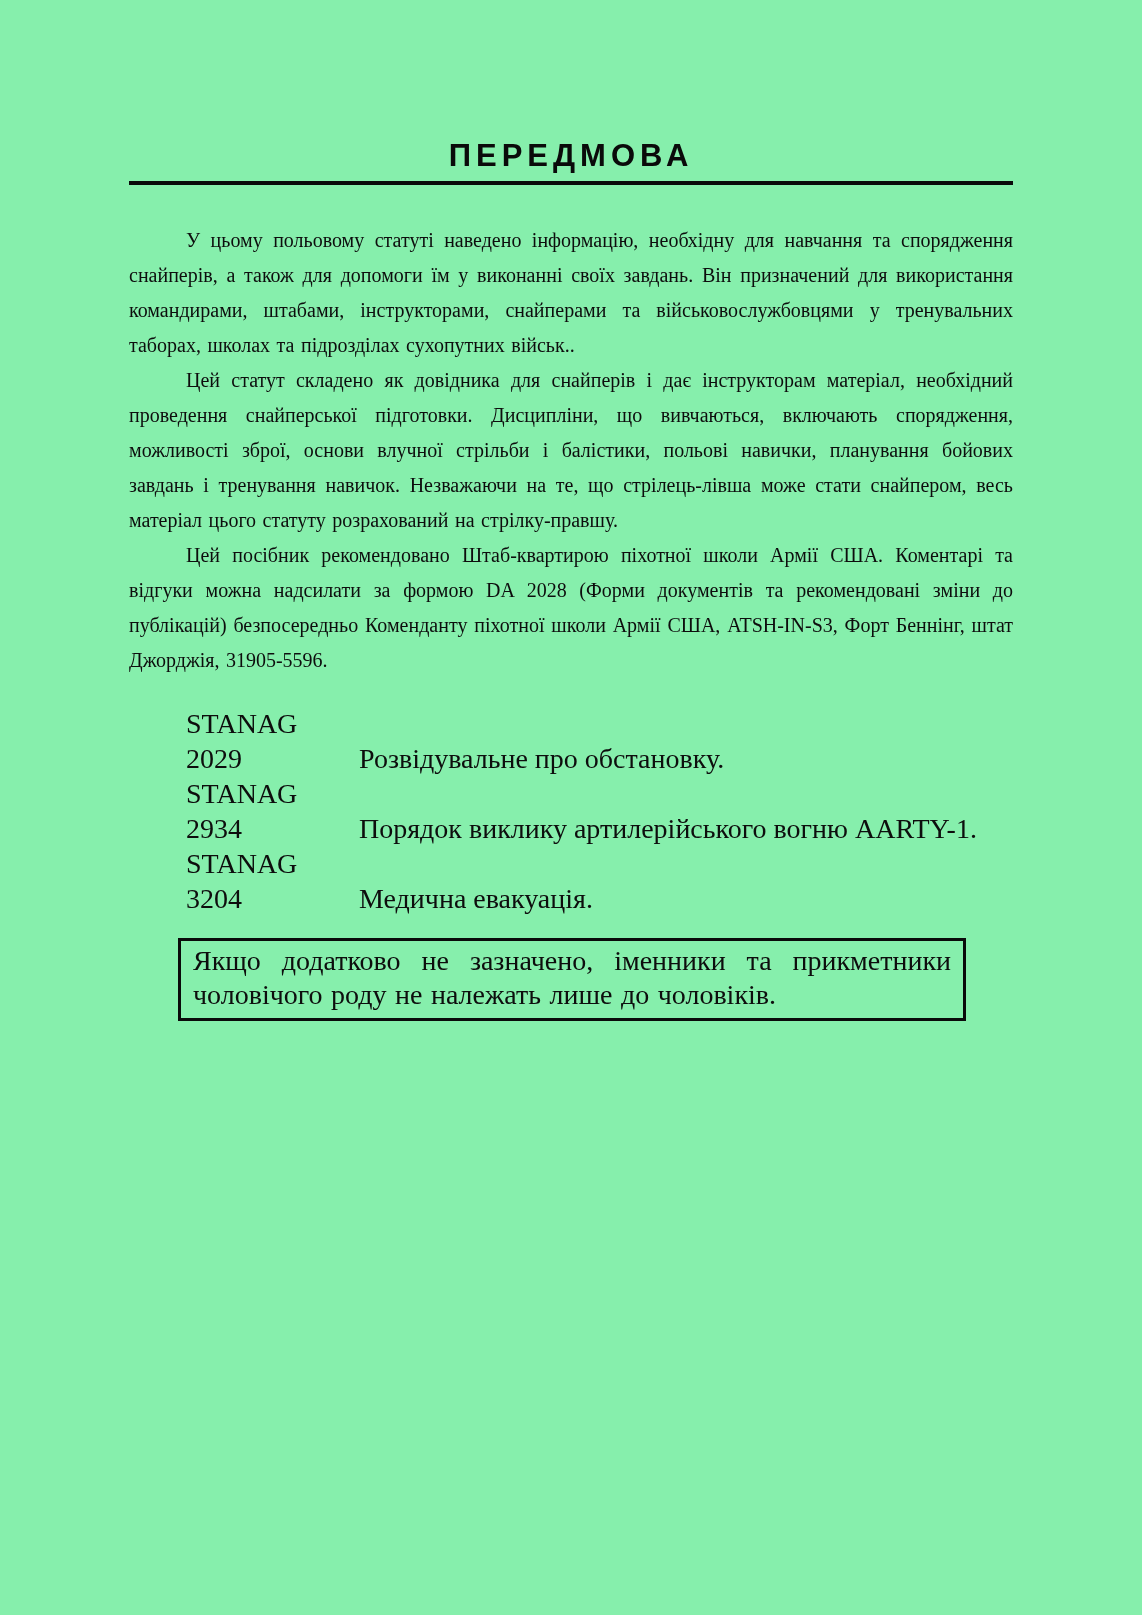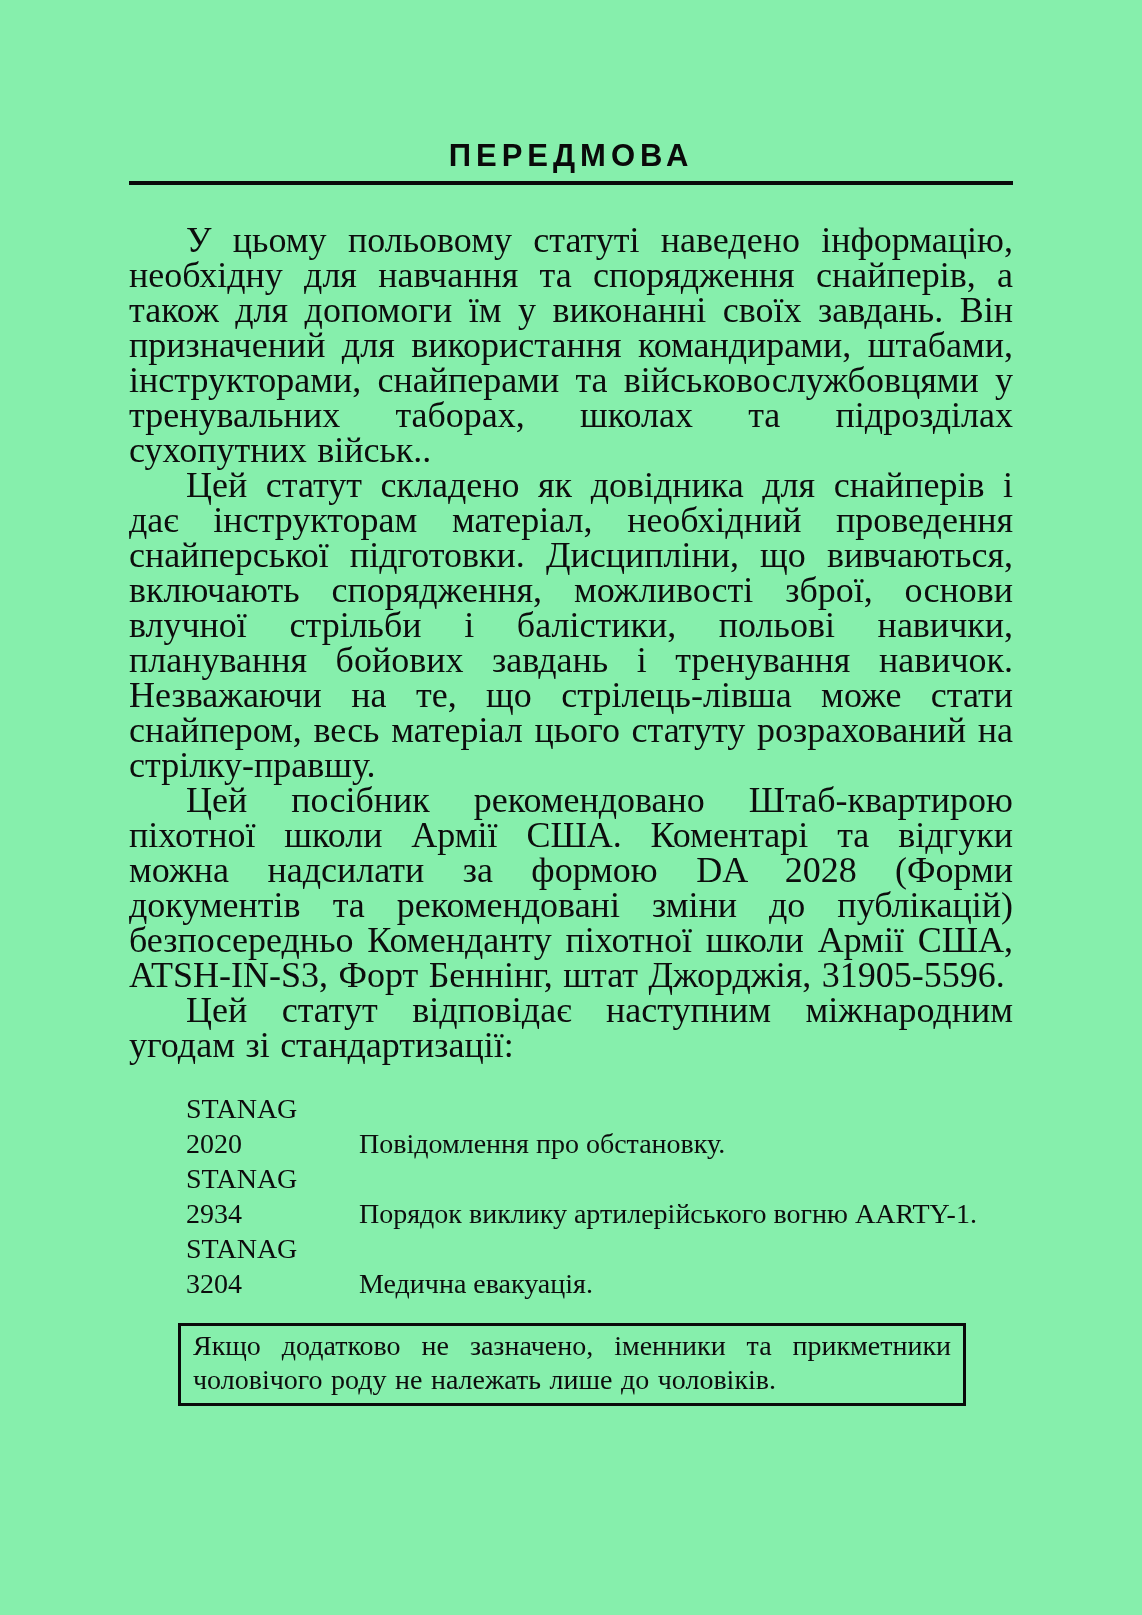--- a/index.html
+++ b/index.html
@@ -26,21 +26,21 @@
     text-align: center;
     margin: 0;
     color: #0a0a0a;
   }
   .title-rule {
     height: 4px;
     background: #0a0a0a;
     margin-top: 5px;
   }
   .body-par {
-    font-size: 36px;
+    font-size: 20px;
     line-height: 35px;
     text-align: justify;
     text-indent: 57px;
     margin: 0;
     word-spacing: 1.5px;
   }
   .body-par.first { margin-top: 38px; }
   .stanag-list {
     margin-top: 28px;
     margin-left: 57px;
@@ -74,25 +74,24 @@
 
 <div class="page">
   <div class="content">
 
     <h1 class="doc-title">ПЕРЕДМОВА</h1>
     <div class="title-rule"></div>
 
     <p class="body-par first">У цьому польовому статуті наведено інформацію, необхідну для навчання та спорядження снайперів, а також для допомоги їм у виконанні своїх завдань. Він призначений для використання командирами, штабами, інструкторами, снайперами та військовослужбовцями у тренувальних таборах, школах та підрозділах сухопутних військ..</p>
     <p class="body-par">Цей статут складено як довідника для снайперів і дає інструкторам матеріал, необхідний проведення снайперської підготовки. Дисципліни, що вивчаються, включають спорядження, можливості зброї, основи влучної стрільби і балістики, польові навички, планування бойових завдань і тренування навичок. Незважаючи на те, що стрілець-лівша може стати снайпером, весь матеріал цього статуту розрахований на стрілку-правшу.</p>
     <p class="body-par">Цей посібник рекомендовано Штаб-квартирою піхотної школи Армії США. Коментарі та відгуки можна надсилати за формою DA 2028 (Форми документів та рекомендовані зміни до публікацій) безпосередньо Коменданту піхотної школи Армії США, ATSH-IN-S3, Форт Беннінг, штат Джорджія, 31905-5596.</p>
-    <p class="body-par">Цей статут відповідає наступним міжнародним угодам зі стандартизації:</p>
 
     <div class="stanag-list">
       <div class="stanag-item">
-        <span class="stanag-label">STANAG 2020</span><span>Повідомлення про обстановку.</span>
+        <span class="stanag-label">STANAG 2029</span><span>Розвідувальне про обстановку.</span>
       </div>
       <div class="stanag-item">
         <span class="stanag-label">STANAG 2934</span><span>Порядок виклику артилерійського вогню AARTY-1.</span>
       </div>
       <div class="stanag-item">
         <span class="stanag-label">STANAG 3204</span><span>Медична евакуація.</span>
       </div>
     </div>
 
     <div class="note-box">

